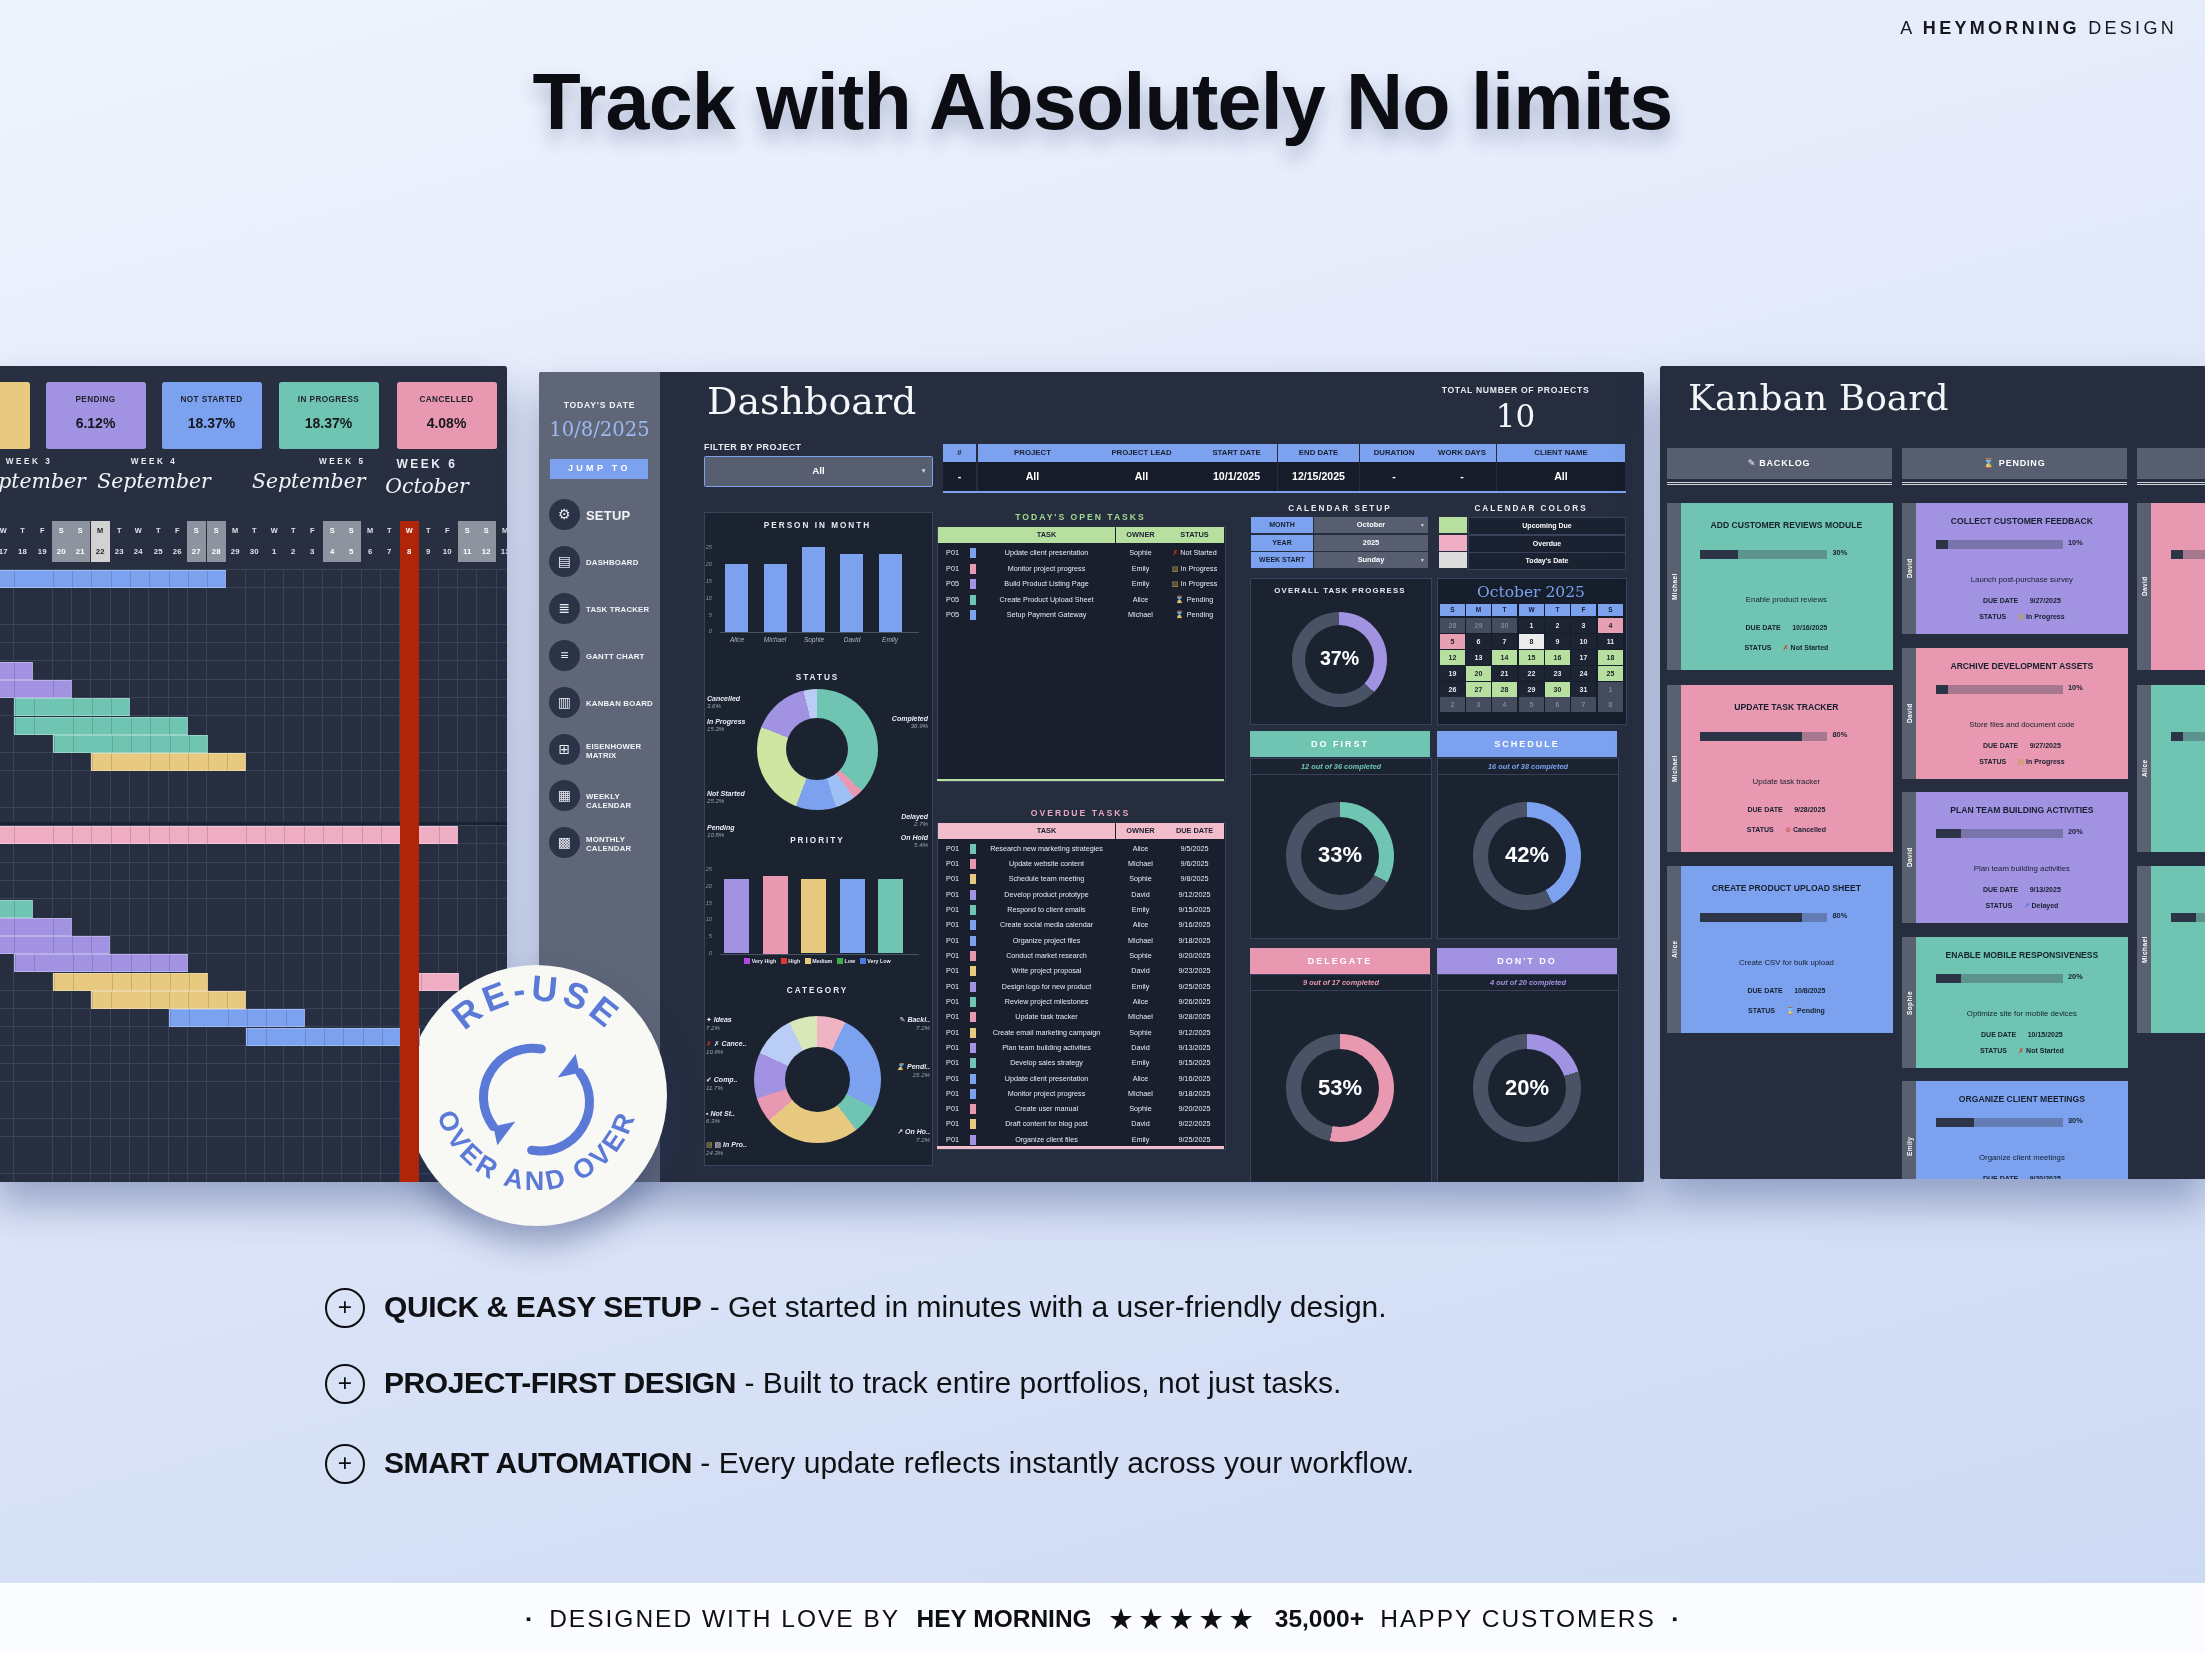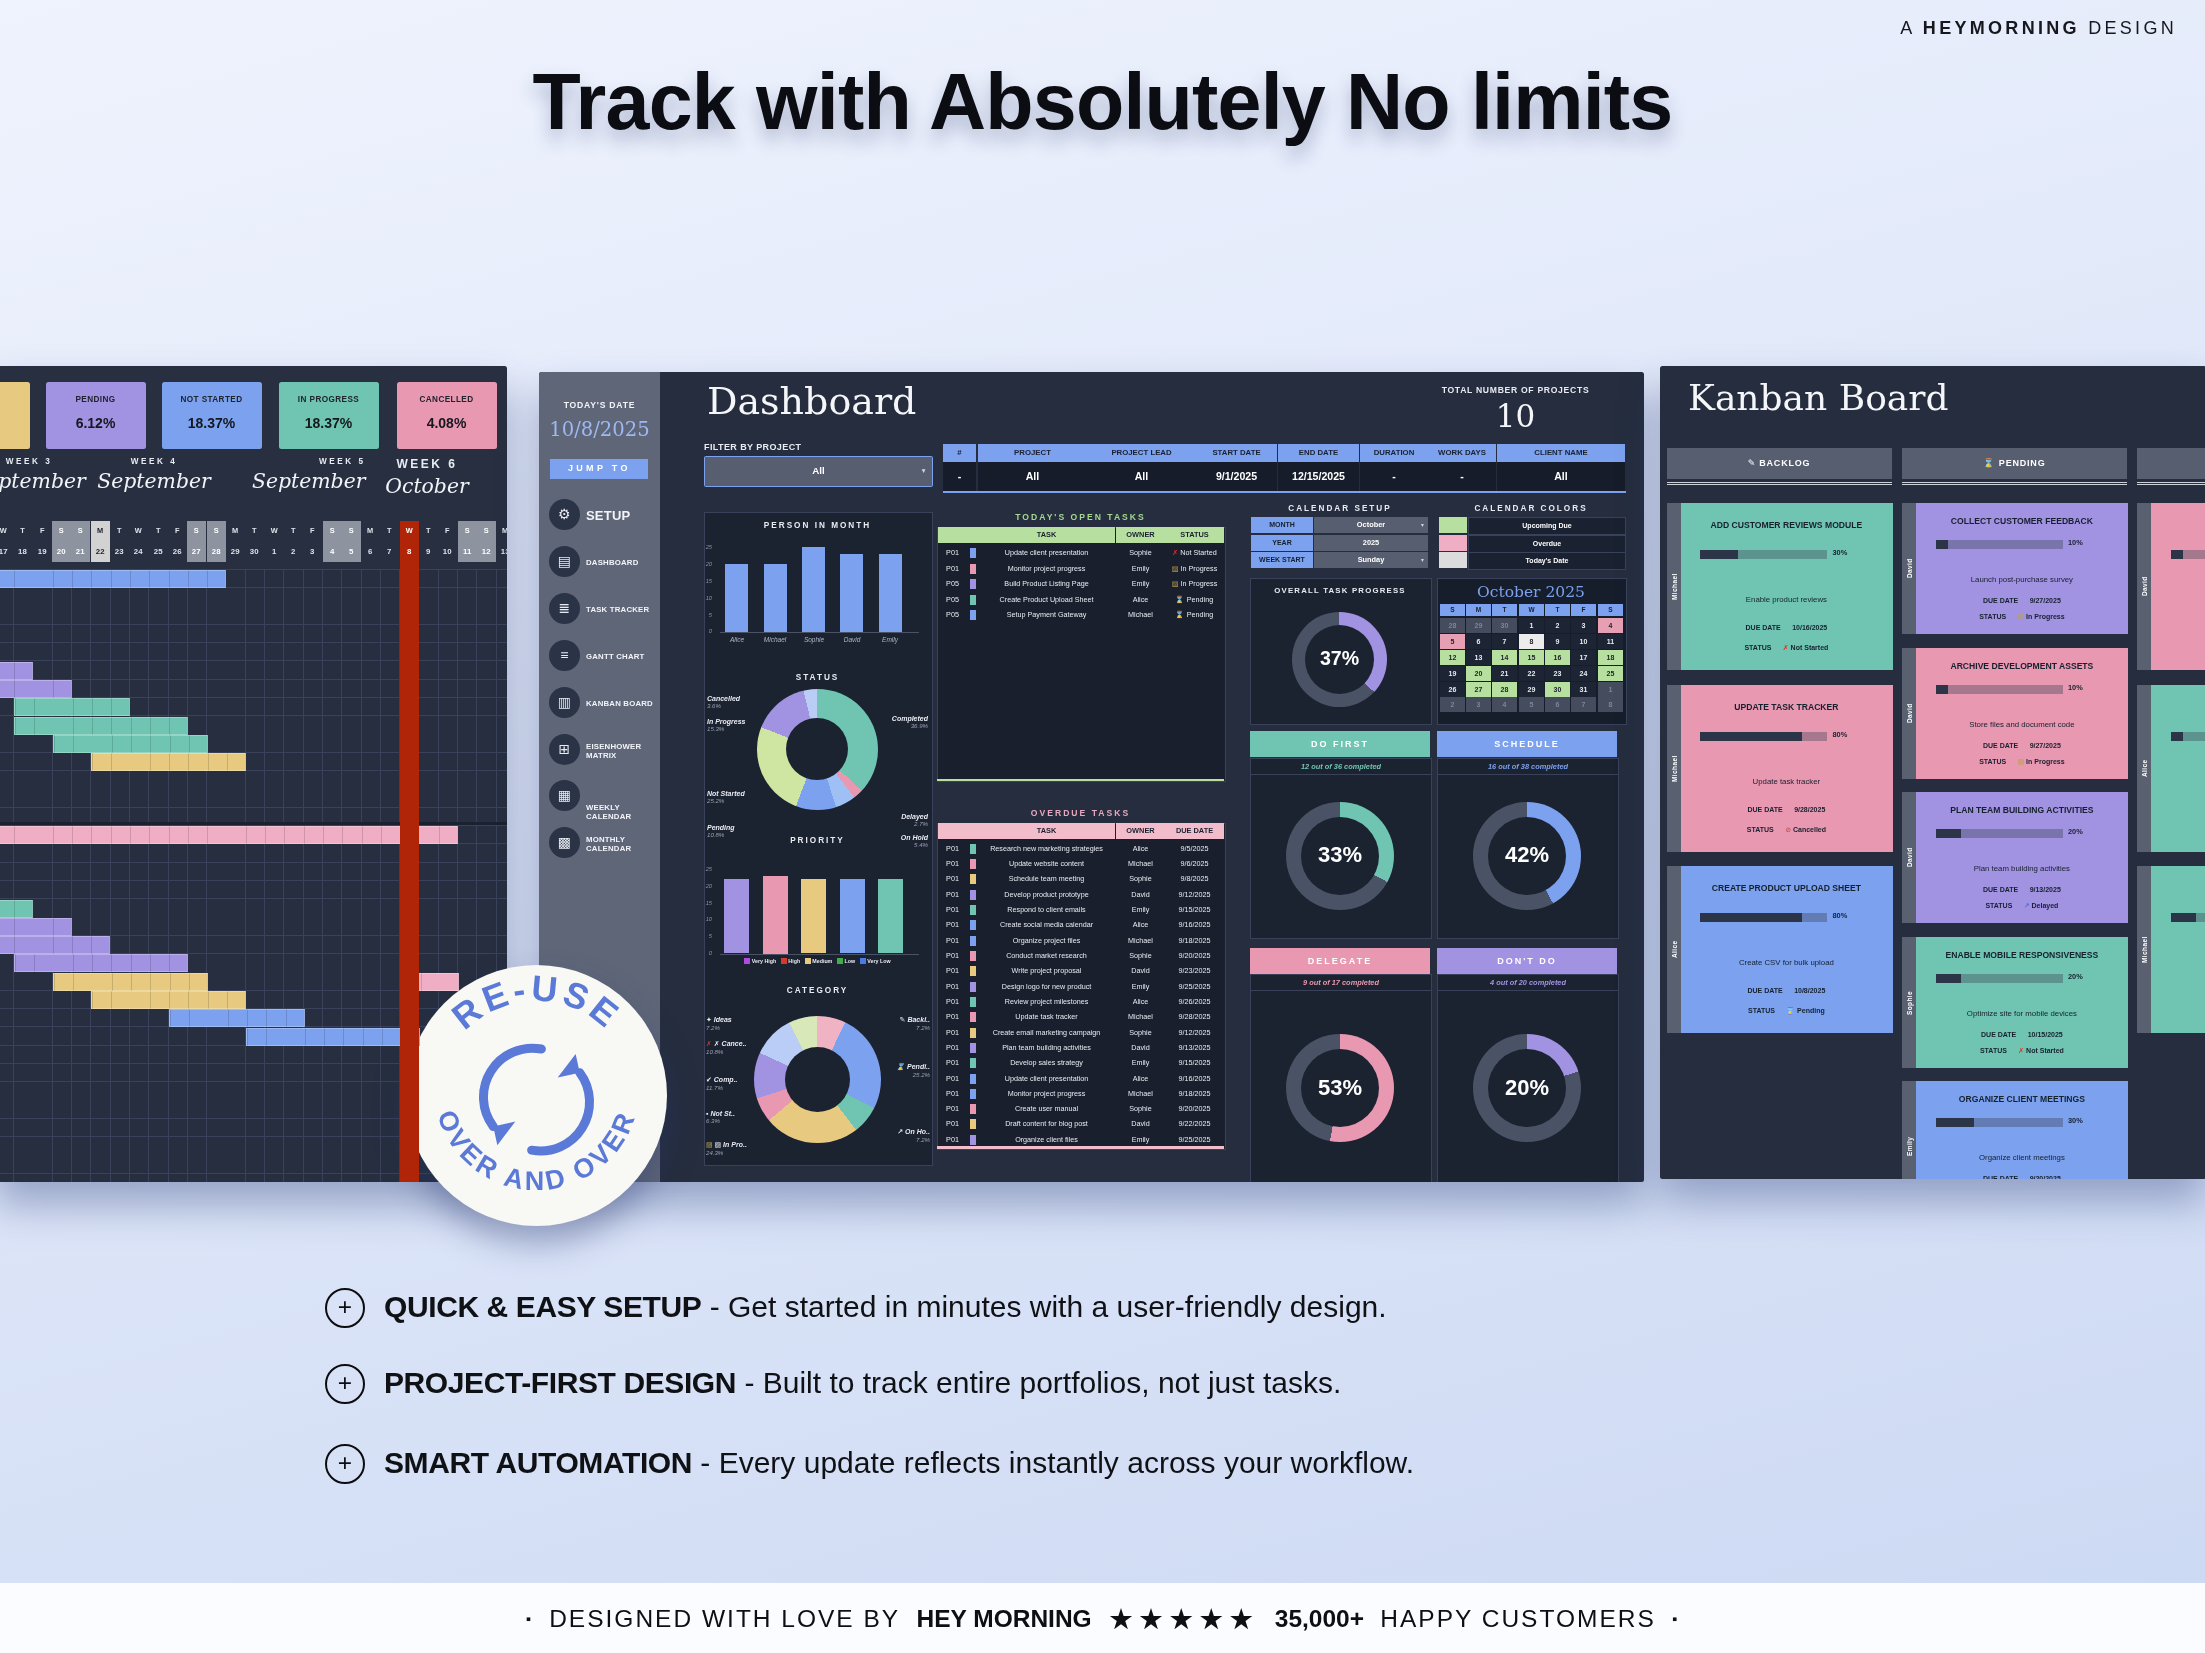--- a/index.html
+++ b/index.html
@@ -185,21 +185,21 @@
         <div style="position: absolute; left: 0px; top: 312px; width: 121px; height: 39px;">
           <div style="position: absolute; left: 9.8px; top: 3.3px; width: 31px; height: 31px; border-radius: 50%; background: rgb(43, 51, 70); color: rgb(232, 235, 242); font-size: 14px; text-align: center; line-height: 31px;">▥</div>
           <div style="position: absolute; left: 47px; top: 0px; width: 72px; height: 39px; display: flex; align-items: center; font-size: 7.8px; font-weight: 700; color: rgb(242, 244, 248); letter-spacing: 0.2px; line-height: 9px;">KANBAN BOARD</div>
         </div>
         <div style="position: absolute; left: 0px; top: 359px; width: 121px; height: 39px;">
           <div style="position: absolute; left: 9.8px; top: 3.3px; width: 31px; height: 31px; border-radius: 50%; background: rgb(43, 51, 70); color: rgb(232, 235, 242); font-size: 14px; text-align: center; line-height: 31px;">⊞</div>
           <div style="position: absolute; left: 47px; top: 0px; width: 72px; height: 39px; display: flex; align-items: center; font-size: 7.8px; font-weight: 700; color: rgb(242, 244, 248); letter-spacing: 0.2px; line-height: 9px;">EISENHOWER MATRIX</div>
         </div>
         <div style="position: absolute; left: 0px; top: 405px; width: 121px; height: 39px;">
           <div style="position: absolute; left: 9.8px; top: 3.3px; width: 31px; height: 31px; border-radius: 50%; background: rgb(43, 51, 70); color: rgb(232, 235, 242); font-size: 14px; text-align: center; line-height: 31px;">▦</div>
-          <div style="position: absolute; left: 47px; top: 15px; width: 72px; height: 39px; display: flex; align-items: center; font-size: 7.8px; font-weight: 700; color: rgb(242, 244, 248); letter-spacing: 0.2px; line-height: 9px;">WEEKLY CALENDAR</div>
+          <div style="position: absolute; left: 47px; top: 4px; width: 72px; height: 39px; display: flex; align-items: center; font-size: 7.8px; font-weight: 700; color: rgb(242, 244, 248); letter-spacing: 0.2px; line-height: 9px;">WEEKLY CALENDAR</div>
         </div>
         <div style="position: absolute; left: 0px; top: 452px; width: 121px; height: 39px;">
           <div style="position: absolute; left: 9.8px; top: 3.3px; width: 31px; height: 31px; border-radius: 50%; background: rgb(43, 51, 70); color: rgb(232, 235, 242); font-size: 14px; text-align: center; line-height: 31px;">▩</div>
           <div style="position: absolute; left: 47px; top: 0px; width: 72px; height: 39px; display: flex; align-items: center; font-size: 7.8px; font-weight: 700; color: rgb(242, 244, 248); letter-spacing: 0.2px; line-height: 9px;">MONTHLY CALENDAR</div>
         </div>
       </div>
       <div class="serif" style="position: absolute; left: 168px; top: 6.5px; font-size: 38px; color: rgb(245, 246, 249);">Dashboard</div>
       <div style="position: absolute; left: 866px; top: 13px; width: 221px; text-align: center; font-size: 8.6px; font-weight: 700; color: rgb(232, 235, 242); letter-spacing: 0.7px;">TOTAL NUMBER OF PROJECTS</div>
       <div class="serif" style="position: absolute; left: 866px; top: 26px; width: 221px; text-align: center; font-size: 31px; color: rgb(245, 246, 249);">10</div>
       <div style="position: absolute; left: 165px; top: 70px; font-size: 9px; font-weight: 800; color: rgb(232, 235, 242); letter-spacing: 0.4px;">FILTER BY PROJECT</div>
@@ -207,21 +207,21 @@
         <div style="position: absolute; left: 0px; top: 0px; width: 100%; height: 100%; text-align: center; line-height: 27px; font-size: 9.8px; font-weight: 700; color: rgb(255, 255, 255);">All</div>
         <div style="position: absolute; right: 6.5px; top: 0px; height: 100%; line-height: 27px; font-size: 7.4px; color: rgb(207, 214, 228);">▾</div>
       </div>
       <div style="position: absolute; left: 404px; top: 72px; width: 33px; height: 18px; background: rgb(123, 161, 239); color: rgb(26, 33, 48); font-size: 7.8px; font-weight: 700; text-align: center; line-height: 18px;">#</div>
       <div style="position: absolute; left: 404px; top: 90px; width: 33px; height: 29px; background: rgb(22, 28, 41); color: rgb(255, 255, 255); font-size: 10.6px; font-weight: 700; text-align: center; line-height: 29px;">-</div>
       <div style="position: absolute; left: 439px; top: 72px; width: 109px; height: 18px; background: rgb(123, 161, 239); color: rgb(26, 33, 48); font-size: 7.8px; font-weight: 700; text-align: center; line-height: 18px;">PROJECT</div>
       <div style="position: absolute; left: 439px; top: 90px; width: 109px; height: 29px; background: rgb(22, 28, 41); color: rgb(255, 255, 255); font-size: 10.6px; font-weight: 700; text-align: center; line-height: 29px;">All</div>
       <div style="position: absolute; left: 548px; top: 72px; width: 109px; height: 18px; background: rgb(123, 161, 239); color: rgb(26, 33, 48); font-size: 7.8px; font-weight: 700; text-align: center; line-height: 18px;">PROJECT LEAD</div>
       <div style="position: absolute; left: 548px; top: 90px; width: 109px; height: 29px; background: rgb(22, 28, 41); color: rgb(255, 255, 255); font-size: 10.6px; font-weight: 700; text-align: center; line-height: 29px;">All</div>
       <div style="position: absolute; left: 657px; top: 72px; width: 81px; height: 18px; background: rgb(123, 161, 239); color: rgb(26, 33, 48); font-size: 7.8px; font-weight: 700; text-align: center; line-height: 18px;">START DATE</div>
-      <div style="position: absolute; left: 657px; top: 90px; width: 81px; height: 29px; background: rgb(22, 28, 41); color: rgb(255, 255, 255); font-size: 10.6px; font-weight: 700; text-align: center; line-height: 29px;">9/1/2025</div>
+      <div style="position: absolute; left: 657px; top: 90px; width: 81px; height: 29px; background: rgb(22, 28, 41); color: rgb(255, 255, 255); font-size: 10.6px; font-weight: 700; text-align: center; line-height: 29px;">10/1/2025</div>
       <div style="position: absolute; left: 739px; top: 72px; width: 81px; height: 18px; background: rgb(123, 161, 239); color: rgb(26, 33, 48); font-size: 7.8px; font-weight: 700; text-align: center; line-height: 18px;">END DATE</div>
       <div style="position: absolute; left: 739px; top: 90px; width: 81px; height: 29px; background: rgb(22, 28, 41); color: rgb(255, 255, 255); font-size: 10.6px; font-weight: 700; text-align: center; line-height: 29px;">12/15/2025</div>
       <div style="position: absolute; left: 821px; top: 72px; width: 68px; height: 18px; background: rgb(123, 161, 239); color: rgb(26, 33, 48); font-size: 7.8px; font-weight: 700; text-align: center; line-height: 18px;">DURATION</div>
       <div style="position: absolute; left: 821px; top: 90px; width: 68px; height: 29px; background: rgb(22, 28, 41); color: rgb(255, 255, 255); font-size: 10.6px; font-weight: 700; text-align: center; line-height: 29px;">-</div>
       <div style="position: absolute; left: 889px; top: 72px; width: 68px; height: 18px; background: rgb(123, 161, 239); color: rgb(26, 33, 48); font-size: 7.8px; font-weight: 700; text-align: center; line-height: 18px;">WORK DAYS</div>
       <div style="position: absolute; left: 889px; top: 90px; width: 68px; height: 29px; background: rgb(22, 28, 41); color: rgb(255, 255, 255); font-size: 10.6px; font-weight: 700; text-align: center; line-height: 29px;">-</div>
       <div style="position: absolute; left: 958px; top: 72px; width: 128px; height: 18px; background: rgb(123, 161, 239); color: rgb(26, 33, 48); font-size: 7.8px; font-weight: 700; text-align: center; line-height: 18px;">CLIENT NAME</div>
       <div style="position: absolute; left: 958px; top: 90px; width: 128px; height: 29px; background: rgb(22, 28, 41); color: rgb(255, 255, 255); font-size: 10.6px; font-weight: 700; text-align: center; line-height: 29px;">All</div>
       <div style="position: absolute; left: 404px; top: 119px; width: 683px; height: 1.6px; background: rgb(123, 161, 239);"></div>
       <div style="position: absolute; left: 165px; top: 140px; width: 227px; height: 652px; background: rgb(27, 34, 48); border: 0.8px solid rgb(57, 66, 90);"></div>

